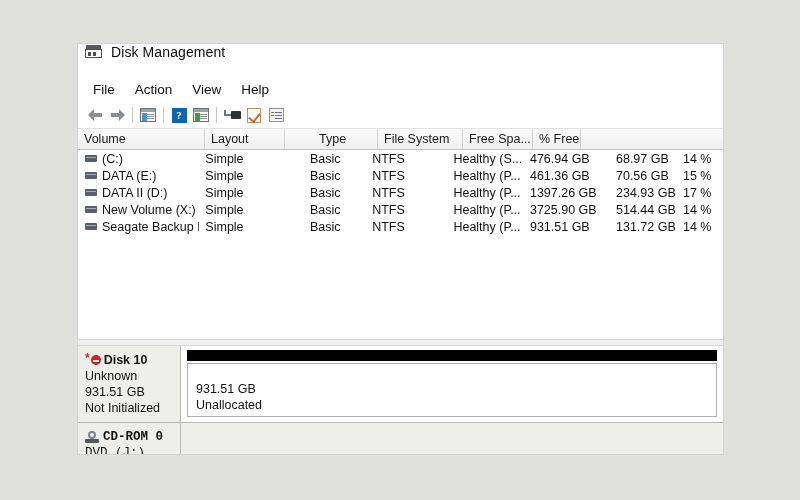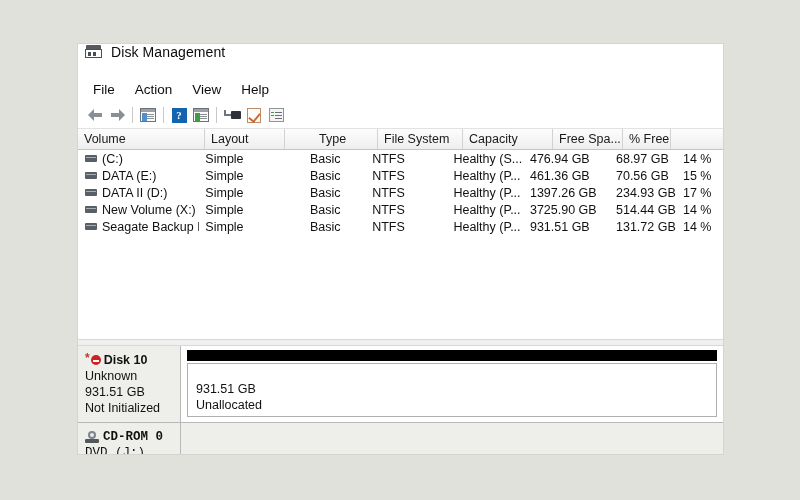--- a/index.html
+++ b/index.html
@@ -521,21 +521,20 @@
     </div>
   </div>
 
   <div id="volume-pane">
 
     <div id="vol-header">
       <div class="th c-volume">Volume</div>
       <div class="th c-layout">Layout</div>
       <div class="th c-type">Type</div>
       <div class="th c-fs">File System</div>
-      <div class="th c-cap">Capacity</div>
       <div class="th c-free">Free Spa...</div>
       <div class="th c-pct">% Free</div>
     </div>
 
     <div class="vol-row">
       <div class="td c-volume vol-name">
         <span class="drive-icon"></span>
         <span>(C:)</span>
       </div>
       <div class="td c-layout">Simple</div>

